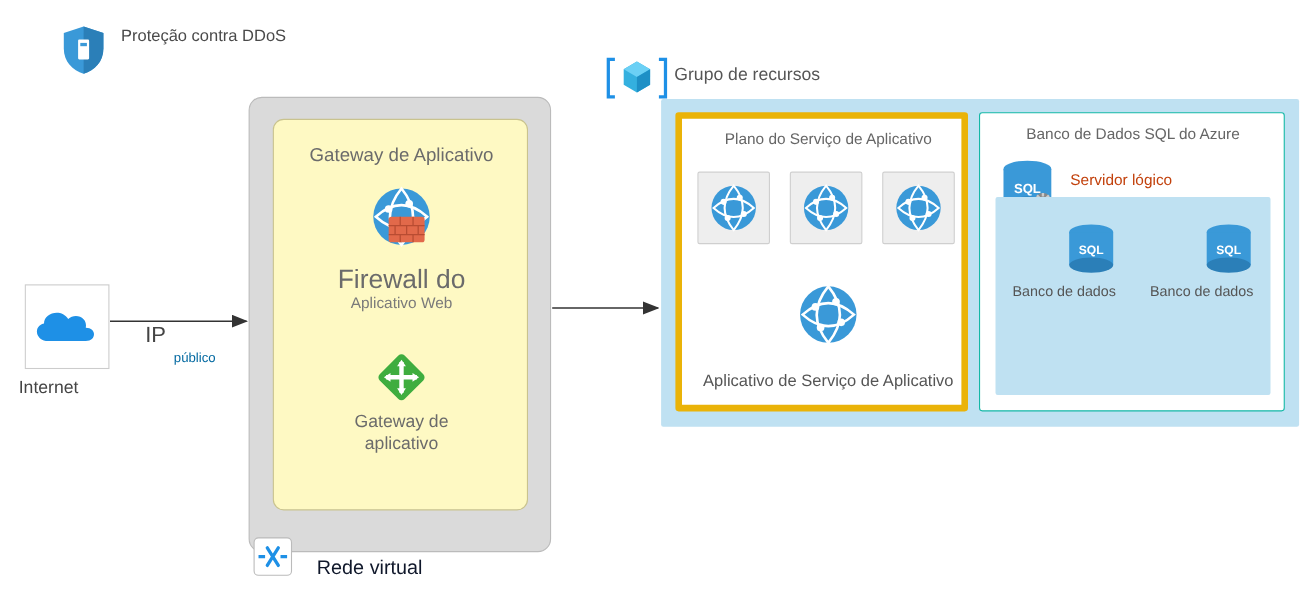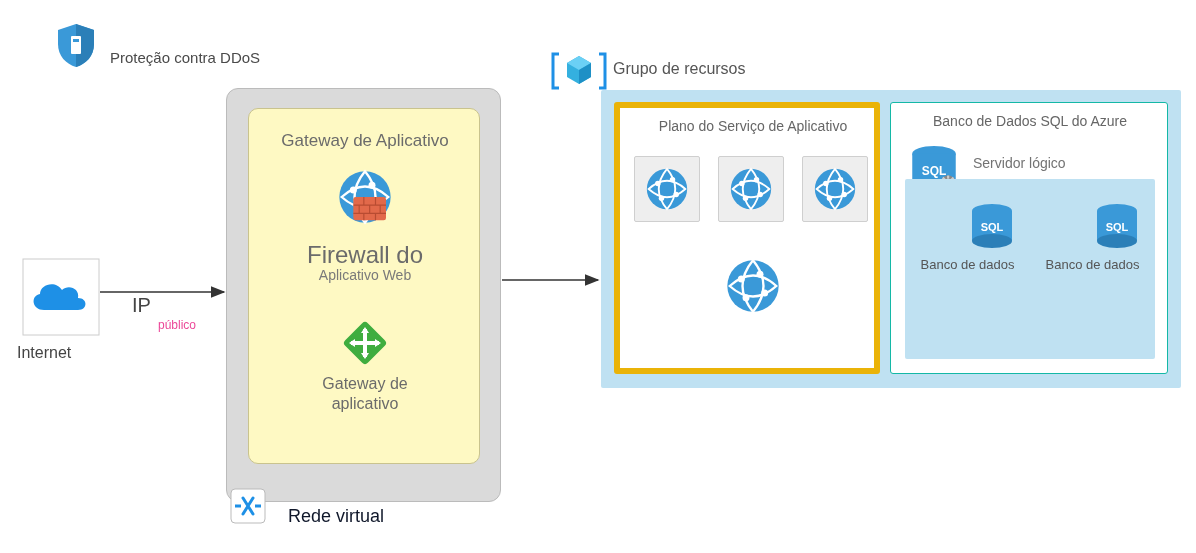--- a/index.html
+++ b/index.html
@@ -9,26 +9,26 @@
     height: 553px;
     font-family: "Segoe UI", Arial, sans-serif;
     background: #fff;
     position: relative;
     color: #5f5f5f;
   }
   .abs { position: absolute; }
 
   
   .shield-wrap { left: 56px; top: 22px; }
-  .shield-label { left: 110px; top: 49px; font-size: 15px; color:#4a4a4a; }
+  .shield-label { left: 110px; top: 24px; font-size: 15px; color:#4a4a4a; }
 
   
   .cloud-label { left: 17px; top: 344px; font-size: 16px; color:#444; }
   .ip-label    { left: 132px; top: 294px; font-size: 20px; color:#444; }
-  .ip-sub      { left: 158px; top: 318px; font-size: 12px; color:#ec4899; }
+  .ip-sub      { left: 158px; top: 318px; font-size: 12px; color:#0369a1; }
 
   
   .vnet-box {
     left: 226px; top: 88px; width: 275px; height: 414px;
     border: 1px solid #bbb;
     border-radius: 12px;
     background: #dadada;
   }
   .vnet-label { left: 288px; top: 506px; font-size: 18px; color:#0f172a; }
   .vnet-badge { left: 228px; top: 486px; }
@@ -76,21 +76,21 @@
   }
   .tile-row{ left:14px; top:48px; display:flex; gap:18px; }
   .big-app { left:0; top:150px; width:266px; text-align:center; }
 
   
   .sql-box {
     left: 890px; top: 102px; width: 278px; height: 272px;
     background:#fff; border:1px solid #14b8a6; border-radius:3px;
   }
   .sql-title { left:0; top:10px; width:278px; text-align:center; font-size:14px; color:#666; }
-  .sql-logical-label { left:82px; top:52px; width:190px; font-size:14px; color:#737373; }
+  .sql-logical-label { left:82px; top:52px; width:190px; font-size:14px; color:#c2410c; }
   .sqlserver-inner {
     left:14px; top:76px; width:250px; height:180px;
     background:#bfe1f2; border-radius:2px;
   }
   .db-col { display:flex; flex-direction:column; align-items:flex-end; gap:8px; font-size:13px; color:#555;}
   .db-row { left:14px; top:100px; width:250px; display:flex; justify-content:space-around; }
 
   
   .arrow {
     stroke:#333; stroke-width:1.5; fill:none;
@@ -211,20 +211,21 @@
         <svg width="44" height="44" viewBox="0 0 48 48">
           <use href="#webglobe"></use>
         </svg>
       </div>
   </div>
   <div class="abs big-app">
     <svg width="56" height="56" viewBox="0 0 48 48">
         <use href="#webglobe"></use>
       </svg>
   </div>
+  <div class="abs asp-app-label">Aplicativo de Serviço de Aplicativo</div>
 </div>
 
 <div class="abs sql-box">
   <div class="abs sql-title">Banco de Dados SQL do Azure</div>
   <div class="abs" style="left:18px; top:42px;">
     <svg width="50" height="50" viewBox="0 0 44 46">
         <use href="#sqldb"></use>
       <g transform="translate(28,28)">
           <circle cx="7" cy="7" r="7" fill="#888"></circle>
           <circle cx="7" cy="7" r="2.5" fill="#ccc"></circle>

